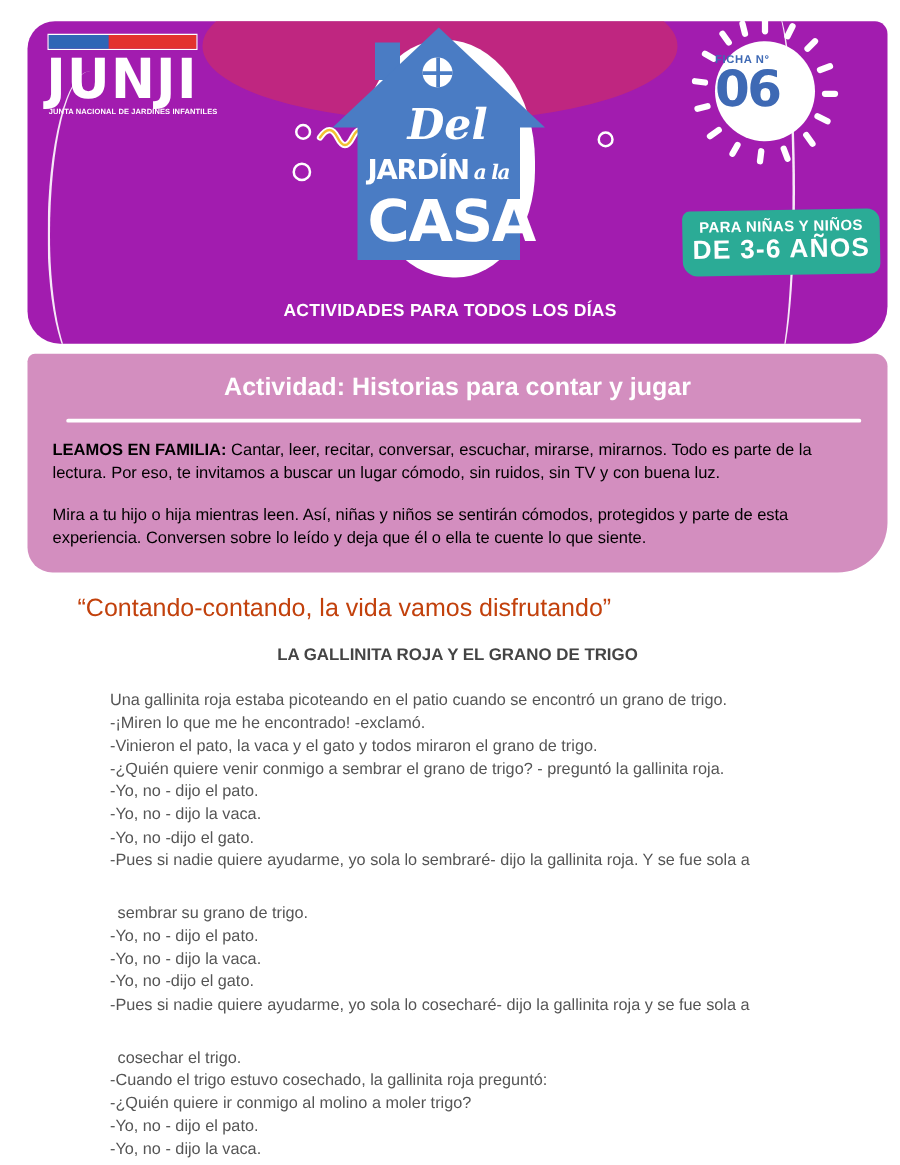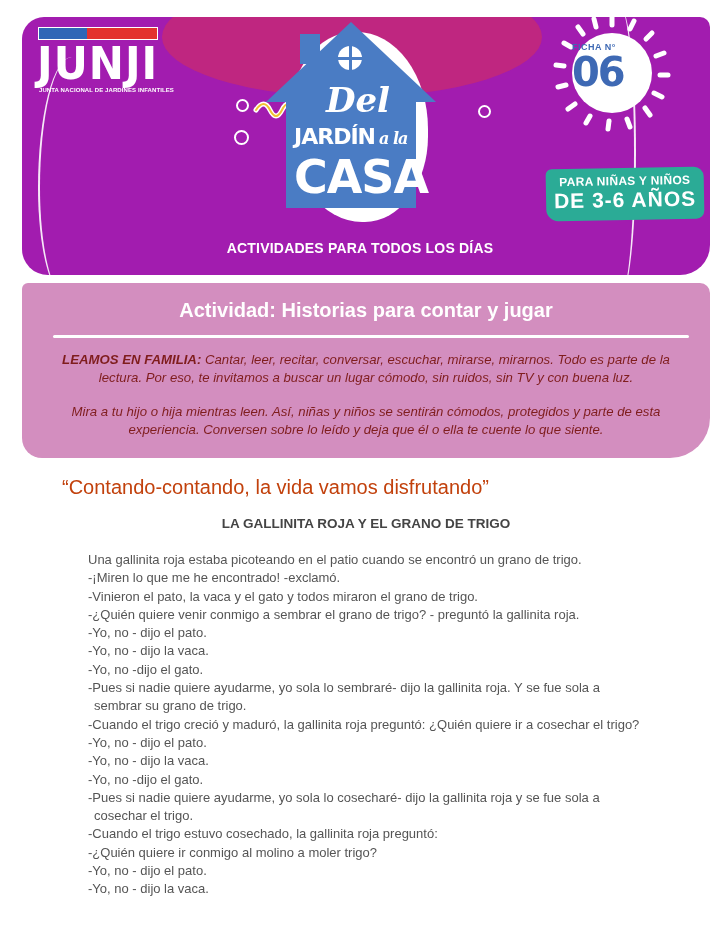--- a/index.html
+++ b/index.html
@@ -31,28 +31,28 @@
   .ficha .lbl{color:#3e69b4;font-size:9px;font-weight:bold;margin-top:9px;letter-spacing:.5px;}
   .ficha .num{color:#3e69b4;font-size:40px;font-weight:bold;line-height:40px;font-family:"DejaVu Sans",sans-serif;letter-spacing:-2px;}
   .rays{position:absolute;left:552px;top:13px;width:120px;height:120px;}
   .age{position:absolute;left:546px;top:168px;width:158px;height:52px;background:#2bab96;border-radius:6px 10px 8px 12px;transform:rotate(-1deg);color:#fff;text-align:center;font-weight:bold;}
   .age .l1{font-size:12px;margin-top:6px;letter-spacing:.3px;}
   .age .l2{font-size:21px;line-height:24px;letter-spacing:1px;}
   .tagline{position:absolute;left:0;top:240px;width:720px;text-align:center;color:#fff;font-weight:bold;font-size:14px;letter-spacing:.2px;}
   .pinkbox{position:absolute;left:22px;top:283px;width:688px;height:175px;background:#d38ebf;border-radius:6px 10px 40px 20px;}
   .pinkbox .title{position:absolute;left:0;top:16px;width:100%;text-align:center;color:#fff;font-size:20px;font-weight:bold;}
   .pinkbox .rule{position:absolute;left:31px;top:52px;width:636px;height:3px;background:#fff;border-radius:2px;}
-  .pinkbox .p{position:absolute;left:20px;width:648px;text-align:center;color:#7f1d1d;font-size:13.2px;line-height:18px;font-style:italic;}
+  .pinkbox .p{position:absolute;left:20px;width:648px;color:#000000;font-size:13.2px;line-height:18px;}
   .pinkbox .p1{top:68px;}
   .pinkbox .p2{top:120px;}
   .motto{position:absolute;left:62px;top:476px;color:#c2410c;font-size:20px;white-space:nowrap;}
   .story-title{position:absolute;left:0;top:516px;width:720px;text-align:center;color:#444;font-weight:bold;font-size:13.5px;padding-left:12px;box-sizing:border-box;}
   .story{position:absolute;left:88px;top:551px;width:620px;color:#555;font-size:13px;line-height:18.3px;}
   .story .ln{white-space:nowrap;}
-  .story .ind{padding-left:6px;}
+  .story .ind{padding-left:6px;margin-top:24px;}
 </style>
 </head>
 <body>
 
 <div class="header">
   <div class="blob"></div>
   <div class="curve-left"></div>
   <div class="curve-right"></div>
 
   <div>
@@ -139,21 +139,20 @@
 <div class="story">
   <div class="ln">Una gallinita roja estaba picoteando en el patio cuando se encontró un grano de trigo.</div>
   <div class="ln">-¡Miren lo que me he encontrado! -exclamó.</div>
   <div class="ln">-Vinieron el pato, la vaca y el gato y todos miraron el grano de trigo.</div>
   <div class="ln">-¿Quién quiere venir conmigo a sembrar el grano de trigo? - preguntó la gallinita roja.</div>
   <div class="ln">-Yo, no - dijo el pato.</div>
   <div class="ln">-Yo, no - dijo la vaca.</div>
   <div class="ln">-Yo, no -dijo el gato.</div>
   <div class="ln">-Pues si nadie quiere ayudarme, yo sola lo sembraré- dijo la gallinita roja. Y se fue sola a</div>
   <div class="ln ind">sembrar su grano de trigo.</div>
-  <div class="ln">-Cuando el trigo creció y maduró, la gallinita roja preguntó: ¿Quién quiere ir a cosechar el trigo?</div>
   <div class="ln">-Yo, no - dijo el pato.</div>
   <div class="ln">-Yo, no - dijo la vaca.</div>
   <div class="ln">-Yo, no -dijo el gato.</div>
   <div class="ln">-Pues si nadie quiere ayudarme, yo sola lo cosecharé- dijo la gallinita roja y se fue sola a</div>
   <div class="ln ind">cosechar el trigo.</div>
   <div class="ln">-Cuando el trigo estuvo cosechado, la gallinita roja preguntó:</div>
   <div class="ln">-¿Quién quiere ir conmigo al molino a moler trigo?</div>
   <div class="ln">-Yo, no - dijo el pato.</div>
   <div class="ln">-Yo, no - dijo la vaca.</div>
 </div>

